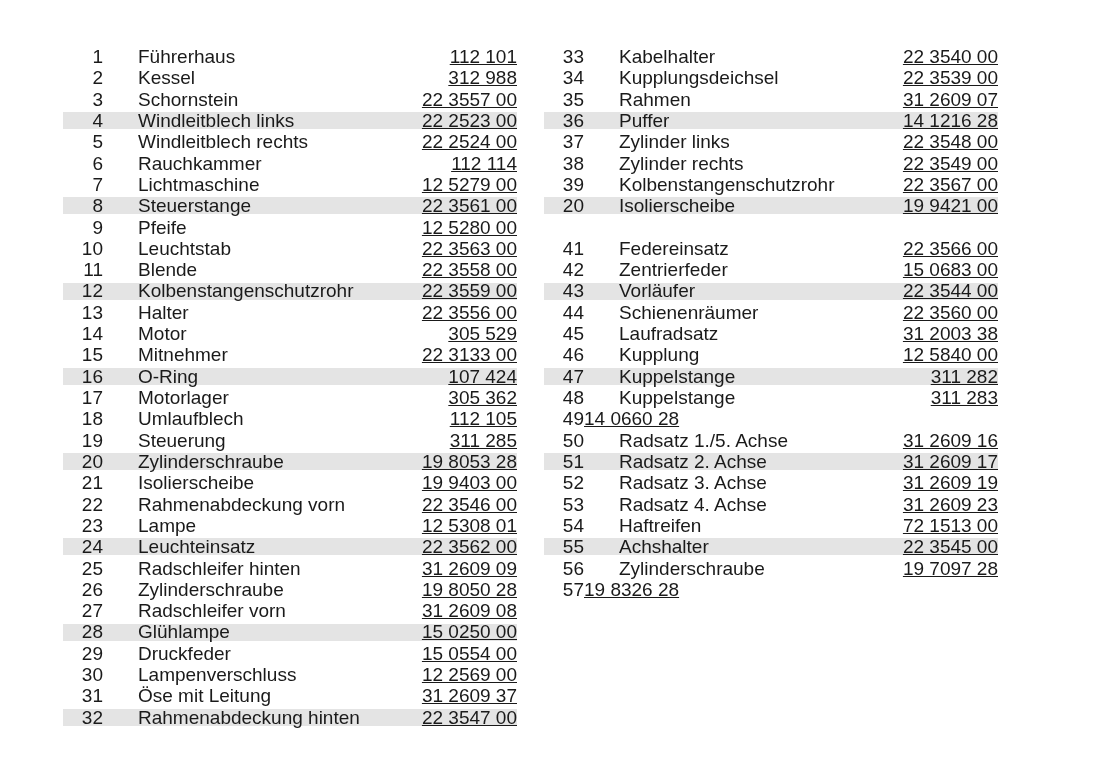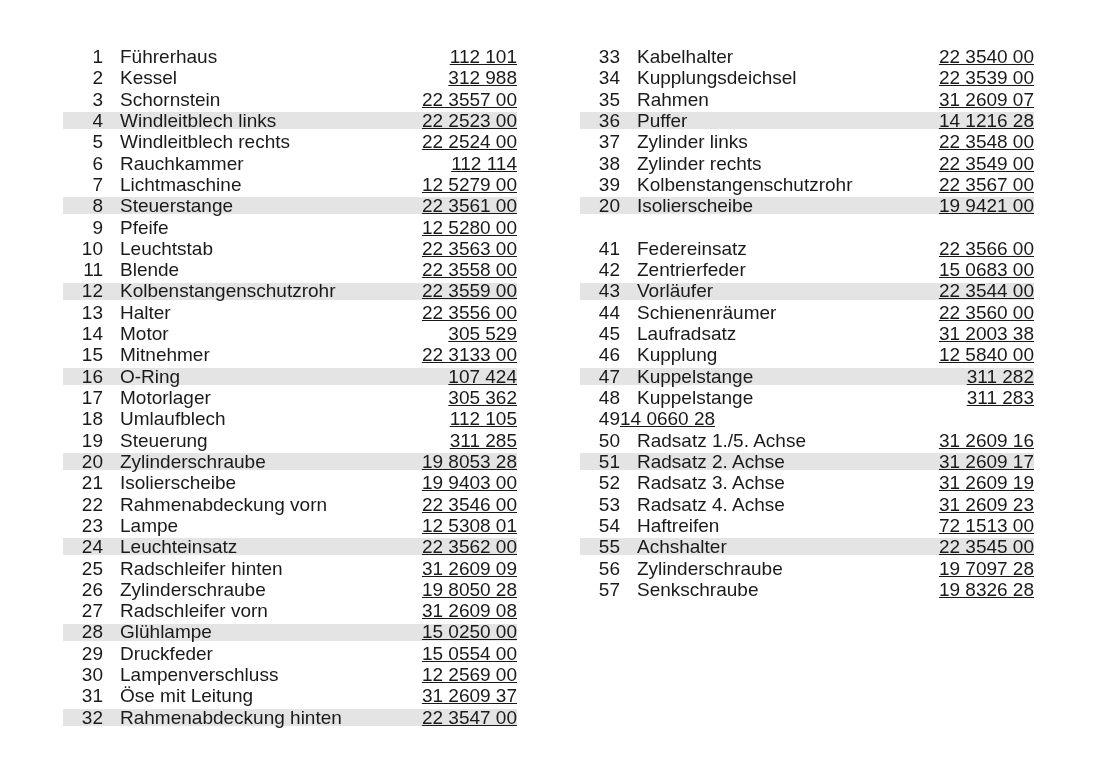--- a/index.html
+++ b/index.html
@@ -13,21 +13,21 @@
     font-size: 19px;
     color: var(--text-color, #1a1a1a);
     overflow: hidden;
   }
   .parts-table {
     position: absolute;
     top: 46px;
     width: 454px;
   }
   .parts-table.left  { left: 63px;  }
-  .parts-table.right { left: 580px; }
+  .parts-table.right { left: 544px; }
   .row {
     display: flex;
     align-items: baseline;
     height: 21.32px;
     line-height: 21.32px;
     white-space: nowrap;
   }
   .row.highlight {
     background-image: linear-gradient(var(--highlight-color, #e4e4e4), var(--highlight-color, #e4e4e4));
     background-size: 100% 17px;
@@ -35,21 +35,21 @@
     background-repeat: no-repeat;
   }
   .row.spacer { visibility: hidden; }
   .col-no {
     width: 40px;
     text-align: right;
     flex: 0 0 auto;
   }
   .col-name {
     flex: 1 1 auto;
-    margin-left: 17px;
+    margin-left: 35px;
     overflow: hidden;
   }
   .col-part {
     flex: 0 0 auto;
     text-align: right;
     text-decoration: underline;
   }
 </style>
 </head>
 <body>
@@ -341,18 +341,17 @@
         <span class="col-name">Achshalter</span>
         <span class="col-part">22 3545 00</span>
       </div>
       <div class="row">
         <span class="col-no">56</span>
         <span class="col-name">Zylinderschraube</span>
         <span class="col-part">19 7097 28</span>
       </div>
       <div class="row">
         <span class="col-no">57</span>
-        <span class="col-name">Senkschraube</span>
         <span class="col-part">19 8326 28</span>
       </div>
     </div>
 
 </div>
 
 </body></html>

